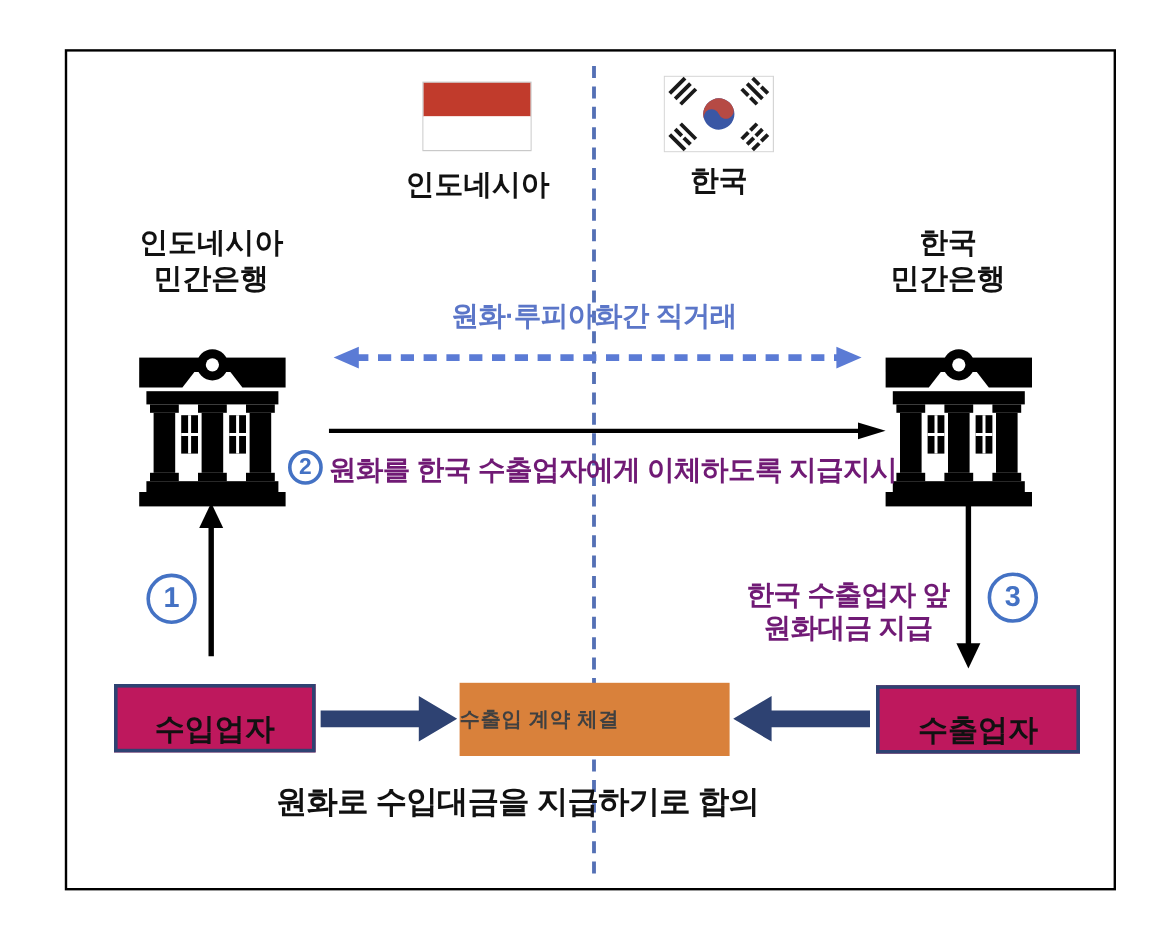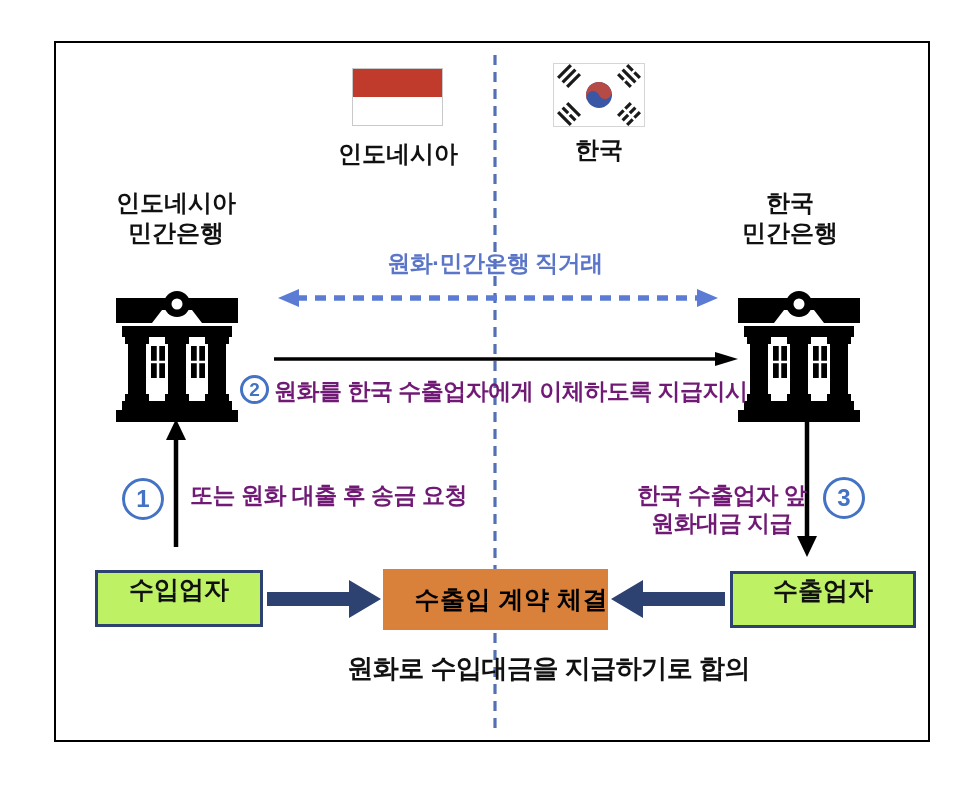--- a/index.html
+++ b/index.html
@@ -6,26 +6,26 @@
   body{width:966px;height:790px;position:relative;overflow:hidden;
        font-family:"Liberation Sans","DejaVu Sans",sans-serif;}
   .abs{position:absolute;}
   .frame{left:54px;top:41px;width:872px;height:697px;border:2px solid #000;background:#fff;}
   .country-label{font-size:24px;font-weight:bold;color:#111;text-align:center;}
   .bank-label{font-size:24px;font-weight:bold;color:#111;text-align:center;line-height:30px;}
   .blue-title{font-size:23px;font-weight:bold;color:#5b76c8;text-align:center;letter-spacing:-0.5px;}
   .step-text{font-size:23px;font-weight:bold;color:#701a75;line-height:28px;letter-spacing:-0.5px;white-space:nowrap;}
   .circle-num{border:3px solid #4472c4;color:#4472c4;background:#fff;border-radius:50%;
               display:flex;align-items:center;justify-content:center;font-weight:bold;box-sizing:border-box;}
-  .party-box{background:#bef264;border:3px solid #2e4272;box-sizing:border-box;
-             display:flex;align-items:flex-start;justify-content:center;
+  .party-box{background:#be185d;border:3px solid #2e4272;box-sizing:border-box;
+             display:flex;align-items:flex-end;justify-content:center;
              font-size:25px;font-weight:bold;color:#111;}
-  .contract-box{background:#d9813b;display:flex;align-items:center;justify-content:flex-end;
-                font-size:25px;font-weight:bold;color:#000000;letter-spacing:0.5px;}
-  .agreement{font-size:26px;font-weight:bold;color:#111;text-align:right;letter-spacing:-0.5px;}
+  .contract-box{background:#d9813b;display:flex;align-items:center;justify-content:flex-start;
+                font-size:17px;font-weight:bold;color:#404040;letter-spacing:0.5px;}
+  .agreement{font-size:26px;font-weight:bold;color:#111;text-align:left;letter-spacing:-0.5px;}
   .flag-id{width:91px;height:58px;border:1px solid #c9c9c9;box-sizing:border-box;}
   .flag-id .half-red{height:50%;background:#c13b2c;}
   .flag-id .half-white{height:50%;background:#fff;}
 </style>
 </head>
 <body>
 
 <div class="abs frame"></div>
 
 <svg class="abs" style="left:493px;top:55px;" width="4" height="675">
@@ -136,62 +136,61 @@
   </g>
   <circle cx="63" cy="22" r="5.5" fill="#fff"></circle>
   <g stroke="#fff" stroke-width="2.5">
     <line x1="44" y1="64" x2="44" y2="96"></line>
       <line x1="37" y1="80" x2="51" y2="80"></line>
     <line x1="84" y1="64" x2="84" y2="96"></line>
       <line x1="77" y1="80" x2="91" y2="80"></line>
   </g>
 </svg>
 
-<div class="abs blue-title" style="left:295px;top:248px;width:400px;">원화·민간은행 직거래</div>
+<div class="abs blue-title" style="left:295px;top:248px;width:400px;">원화·루피아화간 직거래</div>
 <svg class="abs" style="left:276px;top:287px;" width="444" height="22">
   <line x1="20" y1="11" x2="424" y2="11" stroke="#5b7bd5" stroke-width="5.5" stroke-dasharray="11 8"></line>
   <polygon points="2,11 23,2 23,20" fill="#5b7bd5"></polygon>
   <polygon points="442,11 421,2 421,20" fill="#5b7bd5"></polygon>
 </svg>
 
 <svg class="abs" style="left:274px;top:348px;" width="466" height="22">
   <line x1="0" y1="11" x2="444" y2="11" stroke="#000" stroke-width="3.5"></line>
   <polygon points="464,11 441,4 441,18" fill="#000"></polygon>
 </svg>
 <div class="abs circle-num" style="left:240px;top:375px;width:29px;height:29px;font-size:19px;">2</div>
 <div class="abs step-text" style="left:274px;top:377px;">원화를 한국 수출업자에게 이체하도록 지급지시</div>
 
 <svg class="abs" style="left:162px;top:419px;" width="28" height="128">
   <line x1="14" y1="18" x2="14" y2="128" stroke="#000" stroke-width="4.5"></line>
   <polygon points="14,0 4,21 24,21" fill="#000"></polygon>
 </svg>
 <div class="abs circle-num" style="left:122px;top:478px;width:42px;height:42px;font-size:24px;">1</div>
 <div class="abs step-text" style="left:190px;top:481px;">
-  <span style="display:block;">또는 원화 대출 후 송금 요청</span>
 </div>
 
 <svg class="abs" style="left:793px;top:419px;" width="28" height="140">
   <line x1="14" y1="0" x2="14" y2="119" stroke="#000" stroke-width="4.5"></line>
   <polygon points="14,138 4,117 24,117" fill="#000"></polygon>
 </svg>
 <div class="abs circle-num" style="left:823px;top:477px;width:42px;height:42px;font-size:24px;">3</div>
-<div class="abs step-text" style="left:622px;top:481px;margin-left:15px;">
+<div class="abs step-text" style="left:622px;top:481px;">
   <span style="display:block;">한국 수출업자 앞</span>
   <span style="display:block;text-align:center;">원화대금 지급</span>
 </div>
 
 <div class="abs party-box" style="left:95px;top:570px;width:168px;height:57px;">
   <span>수입업자</span>
 </div>
 <svg class="abs" style="left:267px;top:579px;" width="116" height="40">
   <polygon points="0,13 82,13 82,1 114,20 82,39 82,27 0,27" fill="#2e4272"></polygon>
 </svg>
 <div class="abs contract-box" style="left:383px;top:569px;width:225px;height:61px;">
   <span>수출입 계약 체결</span>
 </div>
 <svg class="abs" style="left:607px;top:579px;" width="118" height="40">
   <polygon points="118,13 36,13 36,1 4,20 36,39 36,27 118,27" fill="#2e4272"></polygon>
 </svg>
-<div class="abs party-box" style="left:730px;top:571px;width:186px;height:57px;">
+<div class="abs party-box" style="left:730px;top:571px;width:170px;height:57px;">
   <span>수출업자</span>
 </div>
 
 <div class="abs agreement" style="left:230px;top:651px;width:520px;">원화로 수입대금을 지급하기로 합의</div>
 
 </body></html>

